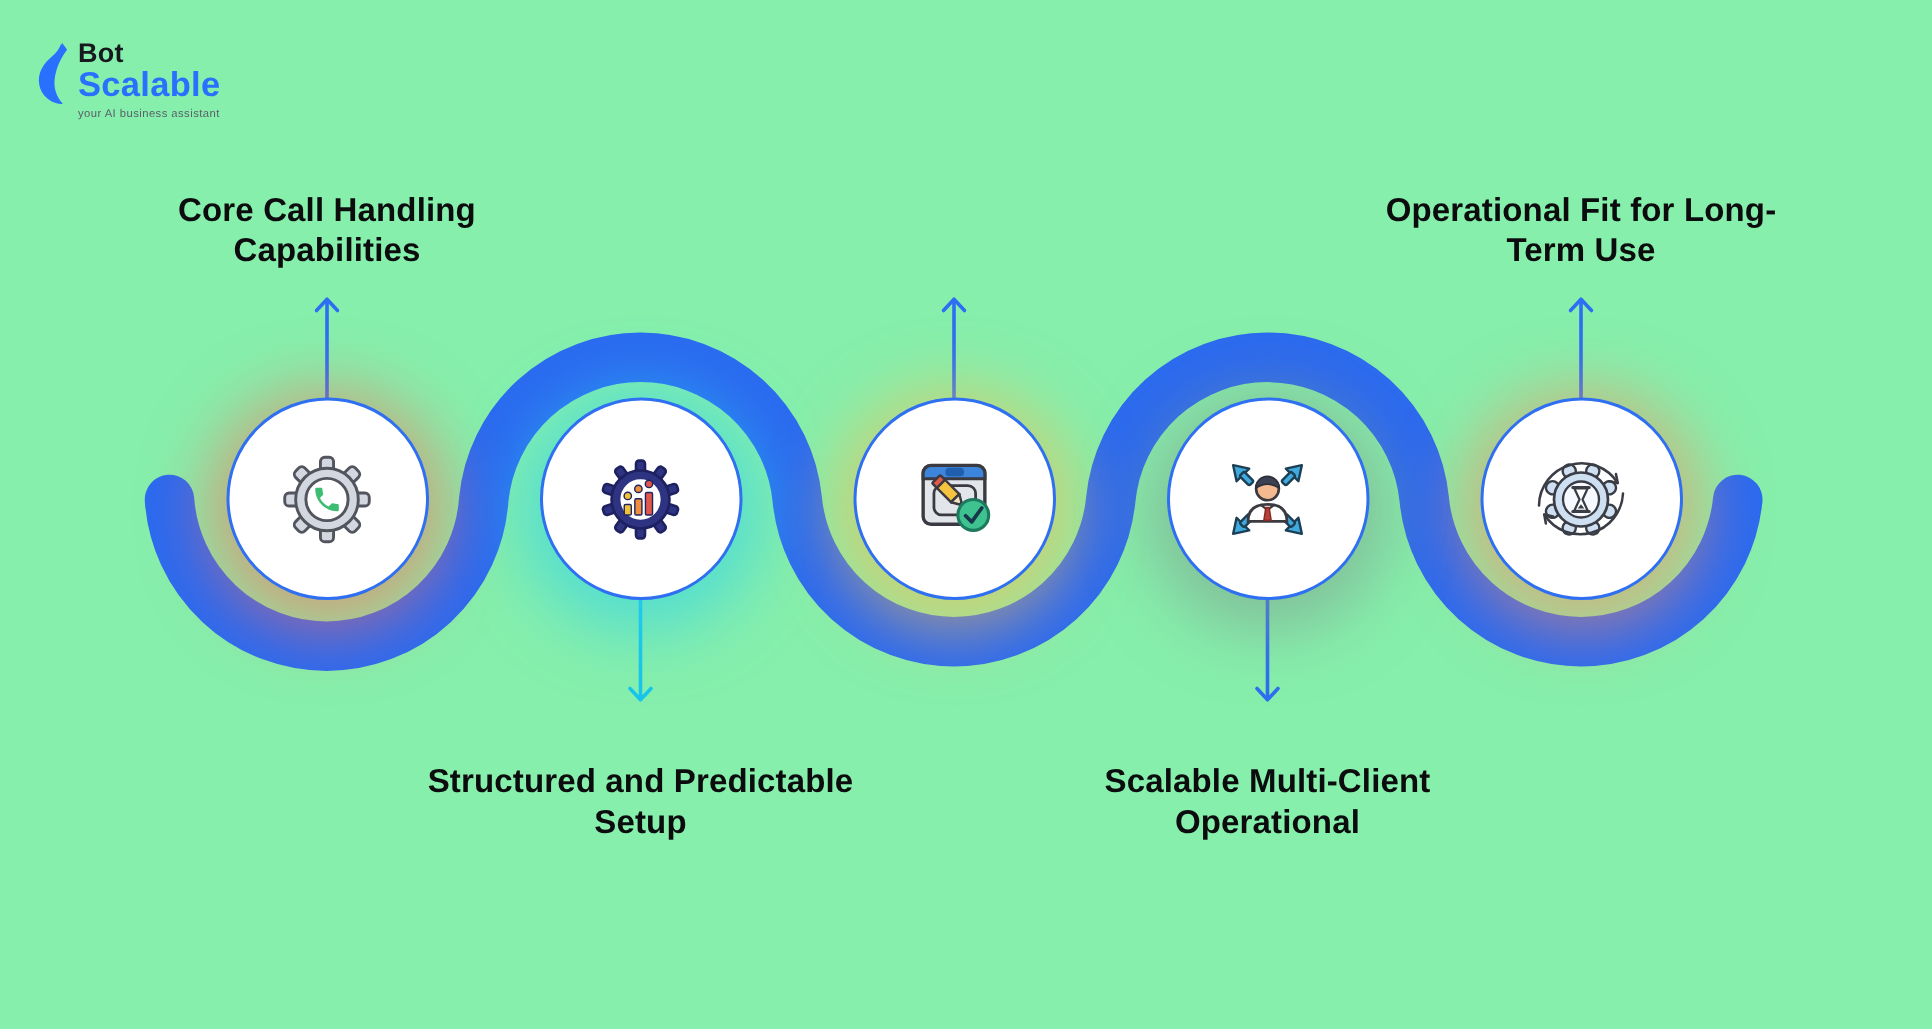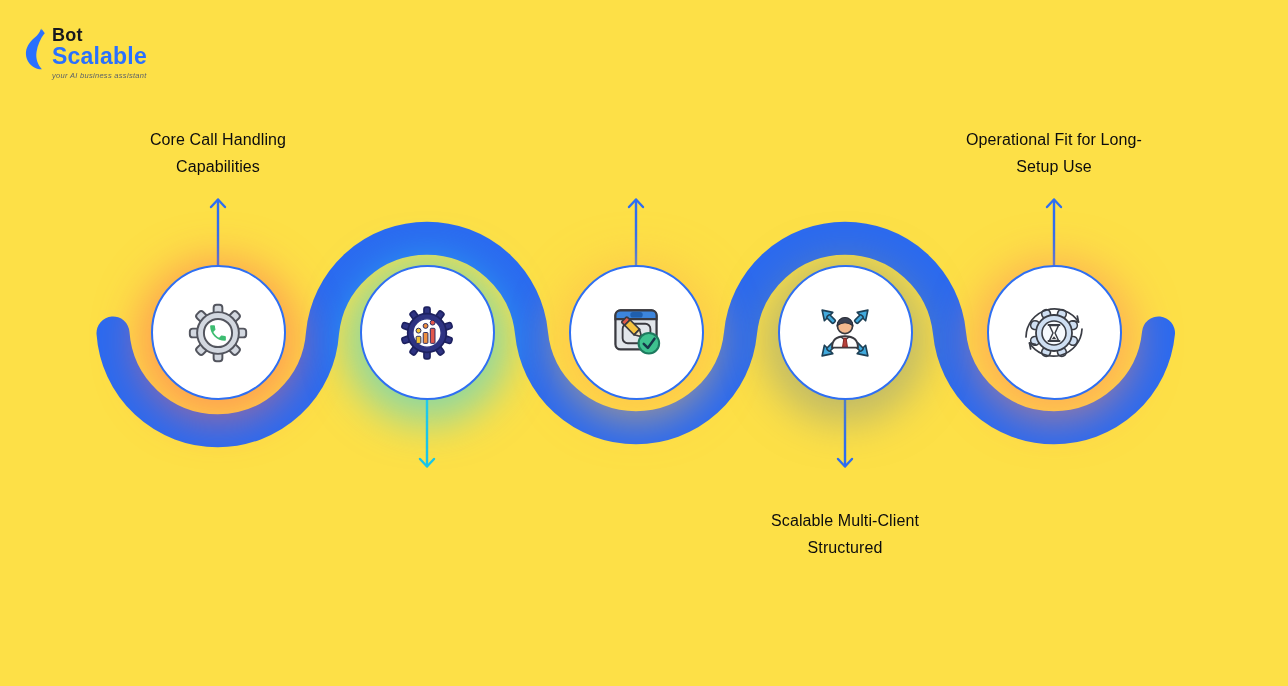--- a/index.html
+++ b/index.html
@@ -1,37 +1,37 @@
 <!DOCTYPE html>
 <html><head>
 <meta charset="utf-8">
 <style>
   html,body{margin:0;padding:0;background:#ffffff;}
   .stage{
-    position:relative;width:1288px;height:686px;background:#fde047;overflow:hidden;
+    position:relative;width:1288px;height:686px;background:#86efac;overflow:hidden;
     font-family:"Liberation Sans","DejaVu Sans",sans-serif;
   }
   
   .wave-svg{position:absolute;left:0;top:0;z-index:0;}
   
   .logo{position:absolute;left:22px;top:26px;display:flex;align-items:flex-start;z-index:6;}
   .logo-mark{width:26px;height:42px;margin-top:2px;}
   .logo-text{margin-left:4px;line-height:1;}
   .logo-bot{font-size:18px;font-weight:800;color:#17191f;letter-spacing:.2px;}
   .logo-penguin{font-size:23px;font-weight:800;color:#2970ff;margin-top:1px;letter-spacing:.2px;}
-  .logo-tagline{font-size:7.5px;font-style:italic;color:#5a6069;margin-top:4px;letter-spacing:.3px;}
+  .logo-tagline{font-size:7.5px;color:#5a6069;margin-top:4px;letter-spacing:.3px;}
   
   .node-circle{
     position:absolute;top:265px;width:135px;height:135px;box-sizing:border-box;
     border:2px solid #2f6ff2;border-radius:50%;background:#ffffff;z-index:2;
     display:flex;align-items:center;justify-content:center;
   }
   .node-label{
     position:absolute;width:300px;text-align:center;z-index:4;
-    font-size:16px;line-height:27px;font-weight:400;color:#0c0c0e;white-space:pre-line;
+    font-size:22px;line-height:27px;font-weight:700;color:#0c0c0e;white-space:pre-line;
     letter-spacing:.1px;
   }
   .label-top{top:126px;}
   .label-bottom{top:507px;}
   .node-arrow{position:absolute;width:22px;height:74px;z-index:1;}
   .arrow-up{top:194px;}
   .arrow-down{top:398px;}
   .node-arrow svg{display:block;width:22px;height:74px;}
   
   .c1{left:150.5px;} .c2{left:359.5px;} .c3{left:568.5px;} .c4{left:777.5px;} .c5{left:986.5px;}
@@ -59,24 +59,26 @@
     </svg>
     <div class="logo-text">
       <div class="logo-bot">Bot</div>
       <div class="logo-penguin">Scalable</div>
       <div class="logo-tagline">your AI business assistant</div>
     </div>
   </div>
 
   <div class="node-label label-top l1">Core Call Handling
 Capabilities</div>
+  <div class="node-label label-bottom l2">Structured and Predictable
+Setup</div>
   <div class="node-label label-bottom l4">Scalable Multi-Client
-Structured</div>
+Operational</div>
   <div class="node-label label-top l5">Operational Fit for Long-
-Setup Use</div>
+Term Use</div>
 
   <div class="node-arrow arrow-up a1" style="color: rgb(45, 110, 242);">
     <svg viewBox="0 0 22 74" fill="none" stroke="currentColor" stroke-width="2.4" stroke-linecap="round" stroke-linejoin="round">
       <path d="M11 6 V72"></path>
         <path d="M4 13 L11 5.5 L18 13"></path>
     </svg>
   </div>
   <div class="node-arrow arrow-down a2" style="color: rgb(24, 197, 234);">
     <svg viewBox="0 0 22 74" fill="none" stroke="currentColor" stroke-width="2.4" stroke-linecap="round" stroke-linejoin="round">
       <path d="M11 2 V68"></path>

